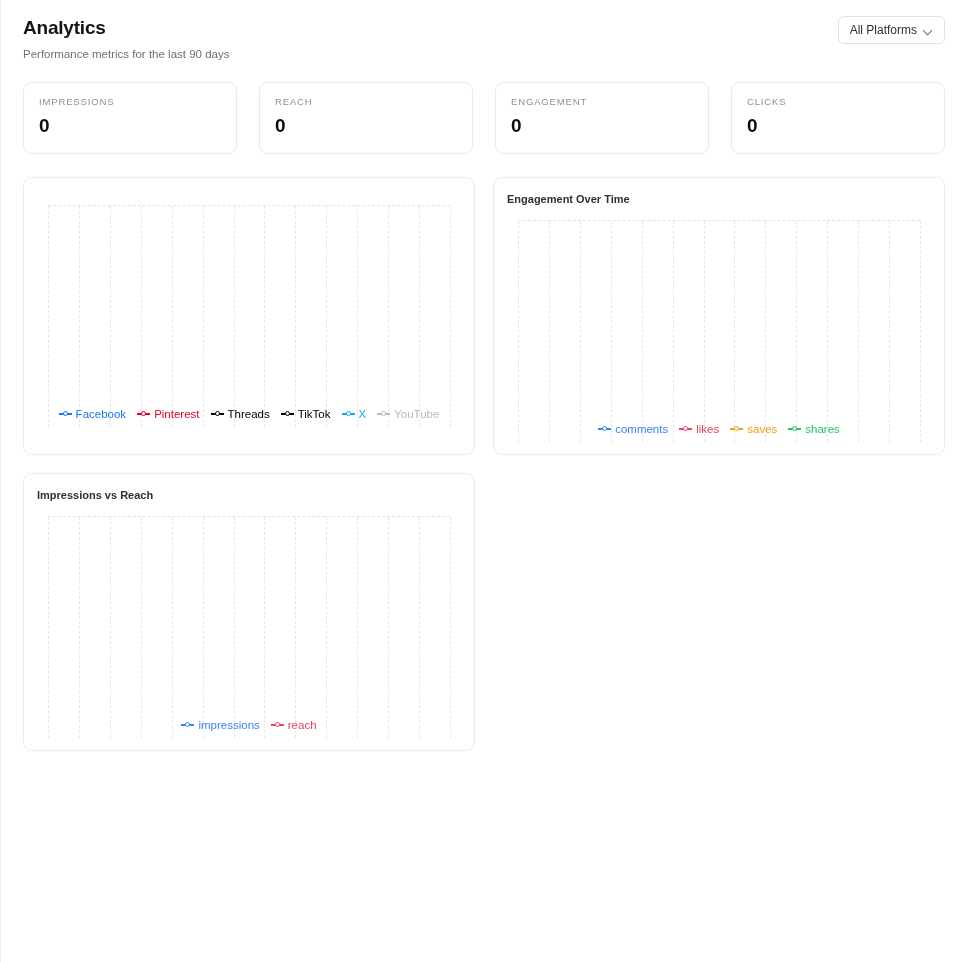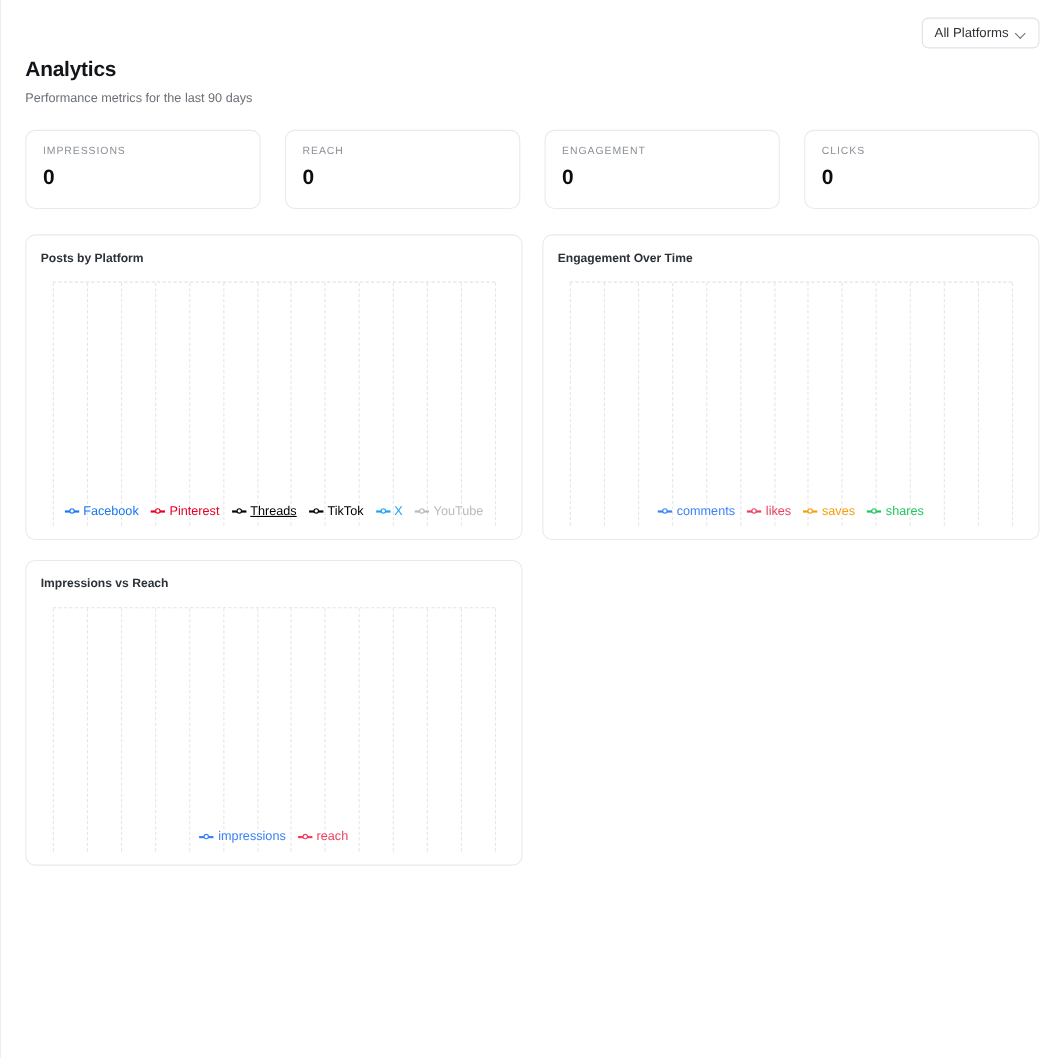--- a/index.html
+++ b/index.html
@@ -12,21 +12,21 @@
   body { border-left: 1px solid #eceef0; overflow: hidden; }
 
   .page { padding: 16px 22px 0 22px; }
 
   
   .header-row {
     display: flex; align-items: flex-start; justify-content: space-between;
   }
   .page-title {
     font-size: 19px; font-weight: bold; color: #111418;
-    letter-spacing: -0.2px; line-height: 24px; margin-top: 36px;
+    letter-spacing: -0.2px; line-height: 24px;
   }
   .page-sub {
     font-size: 11.5px; color: #6b7076; margin-top: 7px; line-height: 14px;
   }
   .platform-select {
     display: inline-flex; align-items: center; gap: 7px;
     border: 1px solid #dfe2e5; border-radius: 6px;
     background: #fff; padding: 6px 11px;
     font-size: 12px; color: #2b3137; cursor: pointer;
     white-space: nowrap;
@@ -140,21 +140,20 @@
     </div>
     <div class="stat-card">
       <div class="stat-label">CLICKS</div>
       <div class="stat-value">0</div>
     </div>
   </div>
 
   <div class="panels">
 
     <div class="panel">
-      <div class="panel-title">Posts by Platform</div>
       <div class="plot">
         <div class="grid-area">
             <div class="vline" style="left: 0%;"></div>
             <div class="vline" style="left: 7.69231%;"></div>
             <div class="vline" style="left: 15.3846%;"></div>
             <div class="vline" style="left: 23.0769%;"></div>
             <div class="vline" style="left: 30.7692%;"></div>
             <div class="vline" style="left: 38.4615%;"></div>
             <div class="vline" style="left: 46.1538%;"></div>
             <div class="vline" style="left: 53.8462%;"></div>
@@ -173,21 +172,21 @@
               </span>
               <span>Facebook</span>
             </span>
             <span class="legend-item" style="color: rgb(230, 0, 35);">
               <span class="marker">
                 <span class="bar"></span>
                 <span class="dot"></span>
               </span>
               <span>Pinterest</span>
             </span>
-            <span class="legend-item" style="color: rgb(0, 0, 0); text-decoration: underline;">
+            <span class="legend-item" style="color: rgb(0, 0, 0);">
               <span class="marker">
                 <span class="bar"></span>
                 <span class="dot"></span>
               </span>
               <span>Threads</span>
             </span>
             <span class="legend-item" style="color: rgb(1, 1, 1); justify-content: space-between;">
               <span class="marker">
                 <span class="bar"></span>
                 <span class="dot"></span>

